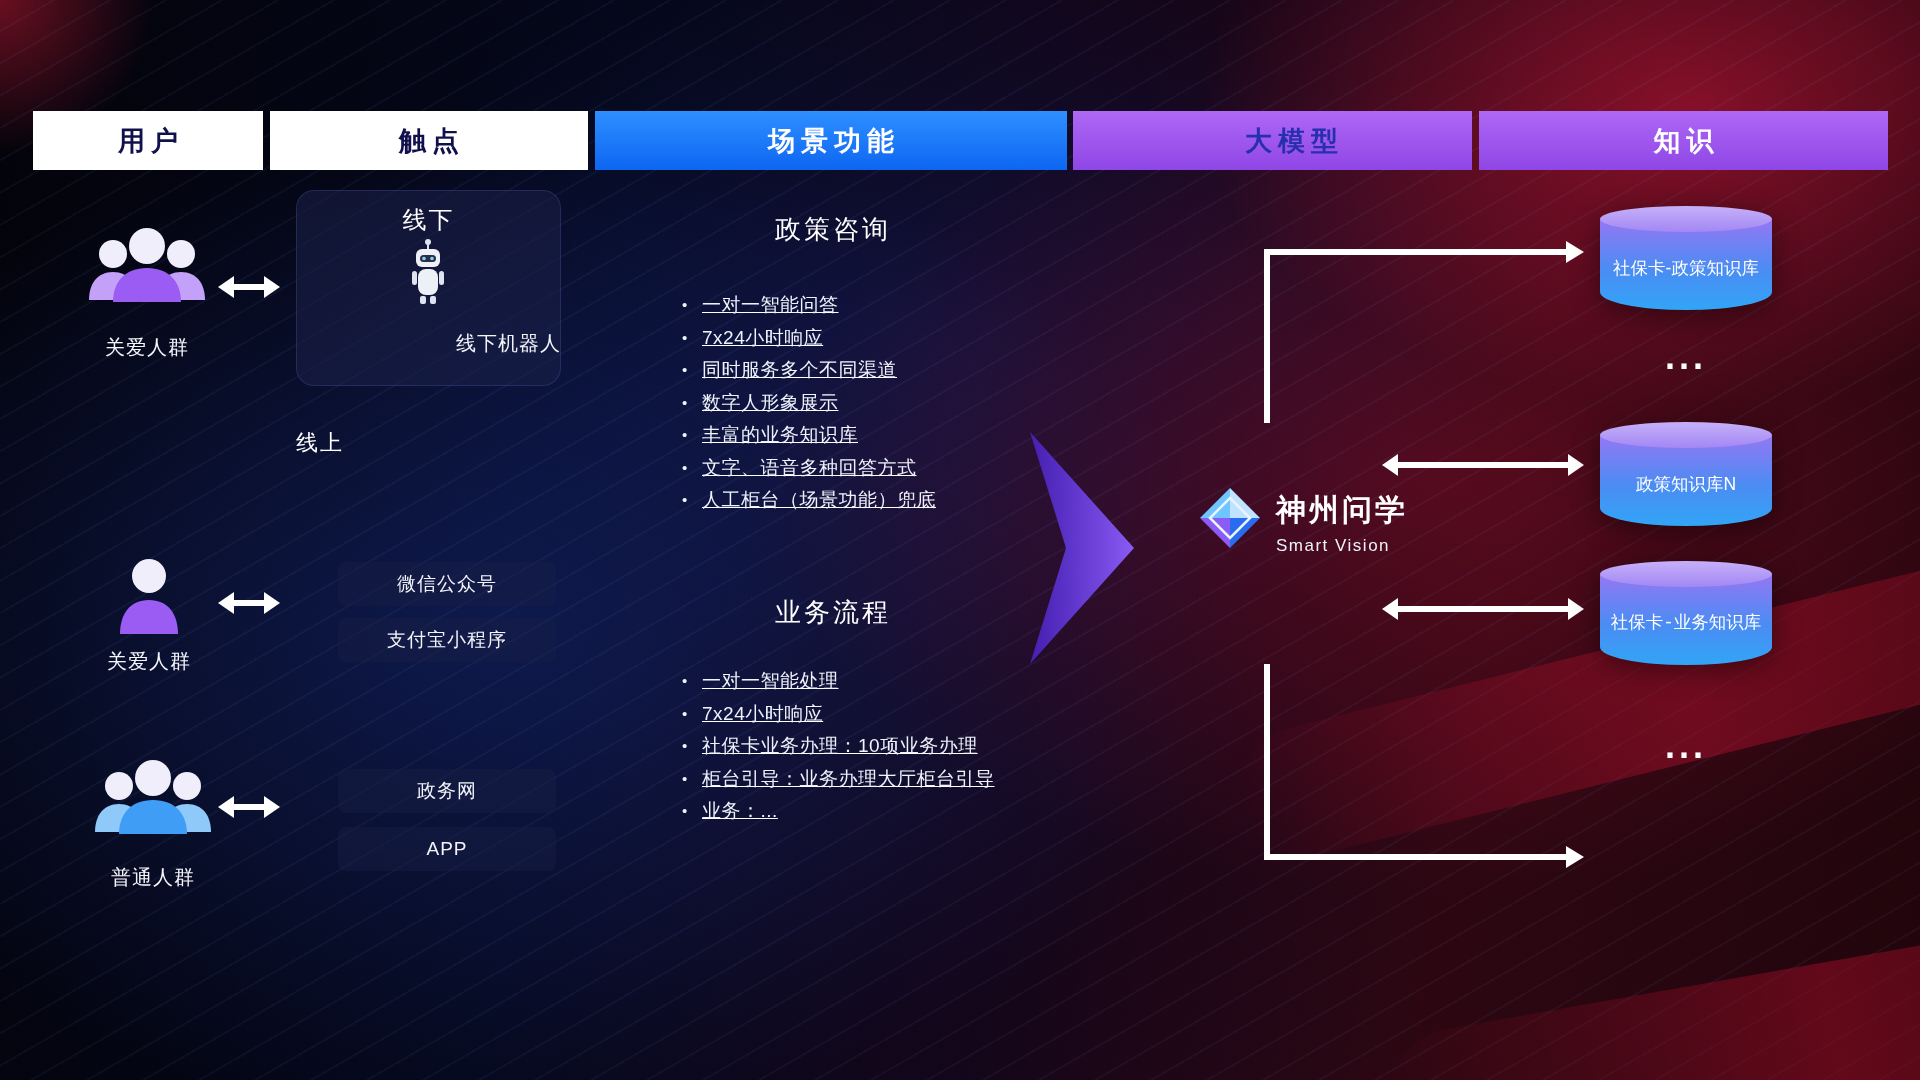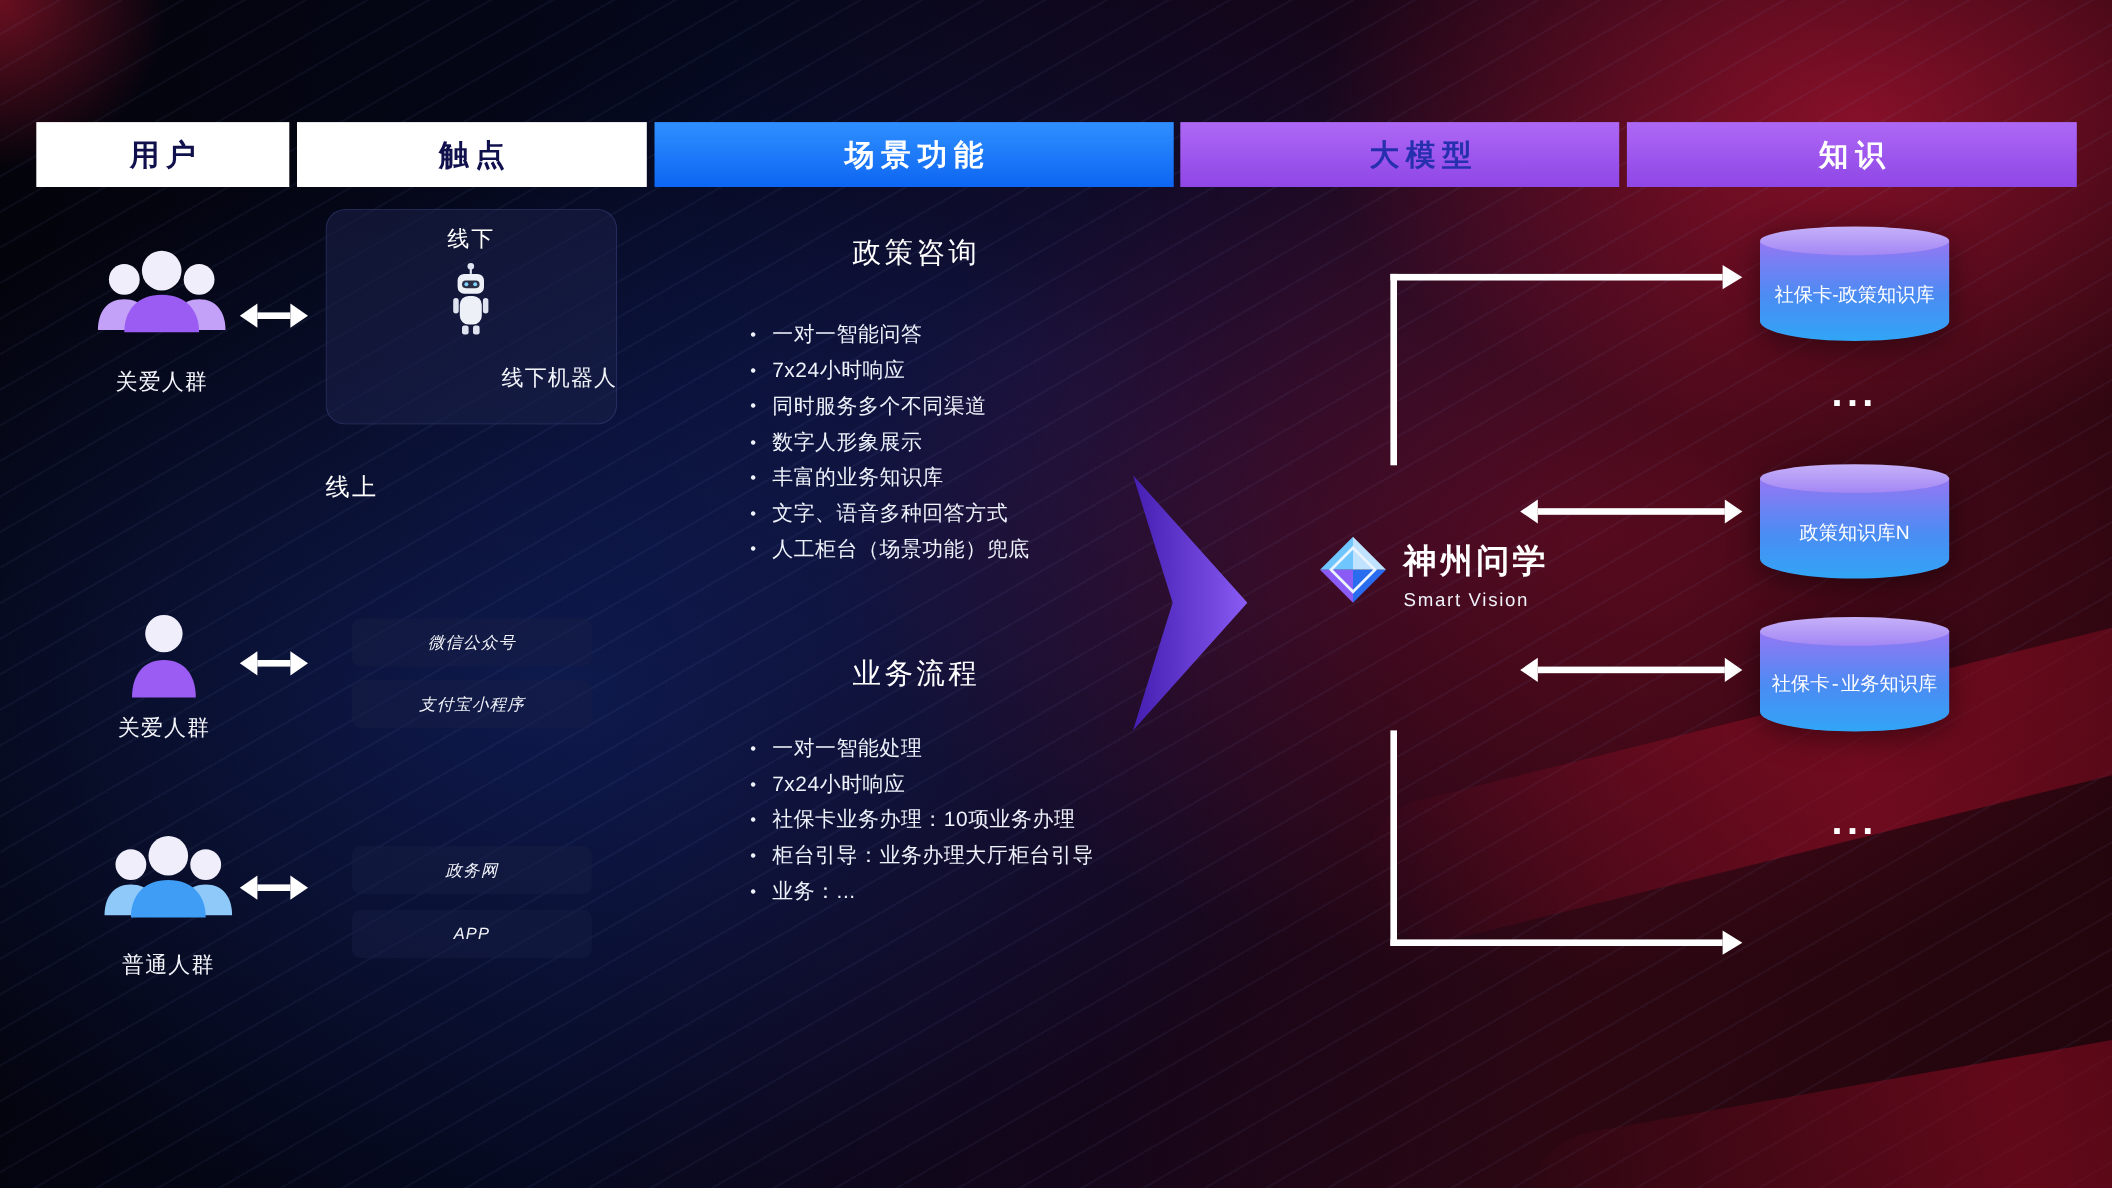--- a/index.html
+++ b/index.html
@@ -42,30 +42,30 @@
   .da-left  { width:0; height:0; border-top:11px solid transparent; border-bottom:11px solid transparent; border-right:16px solid #fff; }
   .da-right { width:0; height:0; border-top:11px solid transparent; border-bottom:11px solid transparent; border-left:16px solid #fff; }
 
   
   .vline, .hline { position:absolute; background:#fff; }
   .ah-right { position:absolute; width:0; height:0; border-top:11px solid transparent; border-bottom:11px solid transparent; border-left:18px solid #fff; }
 
   
   .touch-box { position:absolute; left:296px; top:190px; width:265px; height:196px;
     background:rgba(28,32,72,0.55); border-radius:18px; box-shadow:inset 0 0 0 1px rgba(130,150,255,0.16); }
-  .touch-box .tb-title { position:absolute; top:14px; left:0; width:100%; text-align:center; font-size:20px; letter-spacing:2px; color:#fff; }
+  .touch-box .tb-title { position:absolute; top:14px; left:0; width:100%; text-align:center; font-size:24px; letter-spacing:2px; color:#fff; }
   .touch-box .tb-robot { position:absolute; left:112px; top:48px; }
   .touch-box .tb-caption { position:absolute; top:140px; left:0; width:100%; text-align:right; font-size:20px; letter-spacing:1px; color:#f2f4fa; }
   .online-label { position:absolute; left:296px; top:428px; width:265px; font-size:22px; letter-spacing:2px; color:#fff; }
-  .channel { position:absolute; left:320px; width:218px; height:44px; display:flex; align-items:center; justify-content:center;
-    font-size:15px; color:#f2f4fa; letter-spacing:1px; background:rgba(25,30,68,0.45); border-radius:8px;font-style:italic; }
+  .channel { position:absolute; left:338px; width:218px; height:44px; display:flex; align-items:center; justify-content:center;
+    font-size:19px; color:#f2f4fa; letter-spacing:1px; background:rgba(25,30,68,0.45); border-radius:8px; }
 
   
   .sec-title { position:absolute; left:668px; width:330px; text-align:center; font-size:26px; letter-spacing:3px; color:#ffffff; }
-  .bullet-list { position:absolute; left:678px; width:440px; }
+  .bullet-list { position:absolute; left:678px; width:440px;text-decoration:underline; }
   .bullet { position:relative; padding-left:24px; font-size:19px; line-height:32.5px; color:#eef2fb; white-space:nowrap; letter-spacing:0.5px; }
   .bullet::before { content:"•"; position:absolute; left:4px; top:0; font-size:15px; color:#eef2fb; }
 
   
   .big-arrow { position:absolute; left:1030px; top:432px; }
   .model-logo { position:absolute; left:1198px; top:486px; }
   .model-text { position:absolute; left:1276px; top:490px; }
   .model-name { font-size:30px; font-weight:bold; letter-spacing:3px; color:#fff; }
   .model-sub { font-size:17px; letter-spacing:1.5px; color:#f0f3fa; margin-top:5px; }
 

